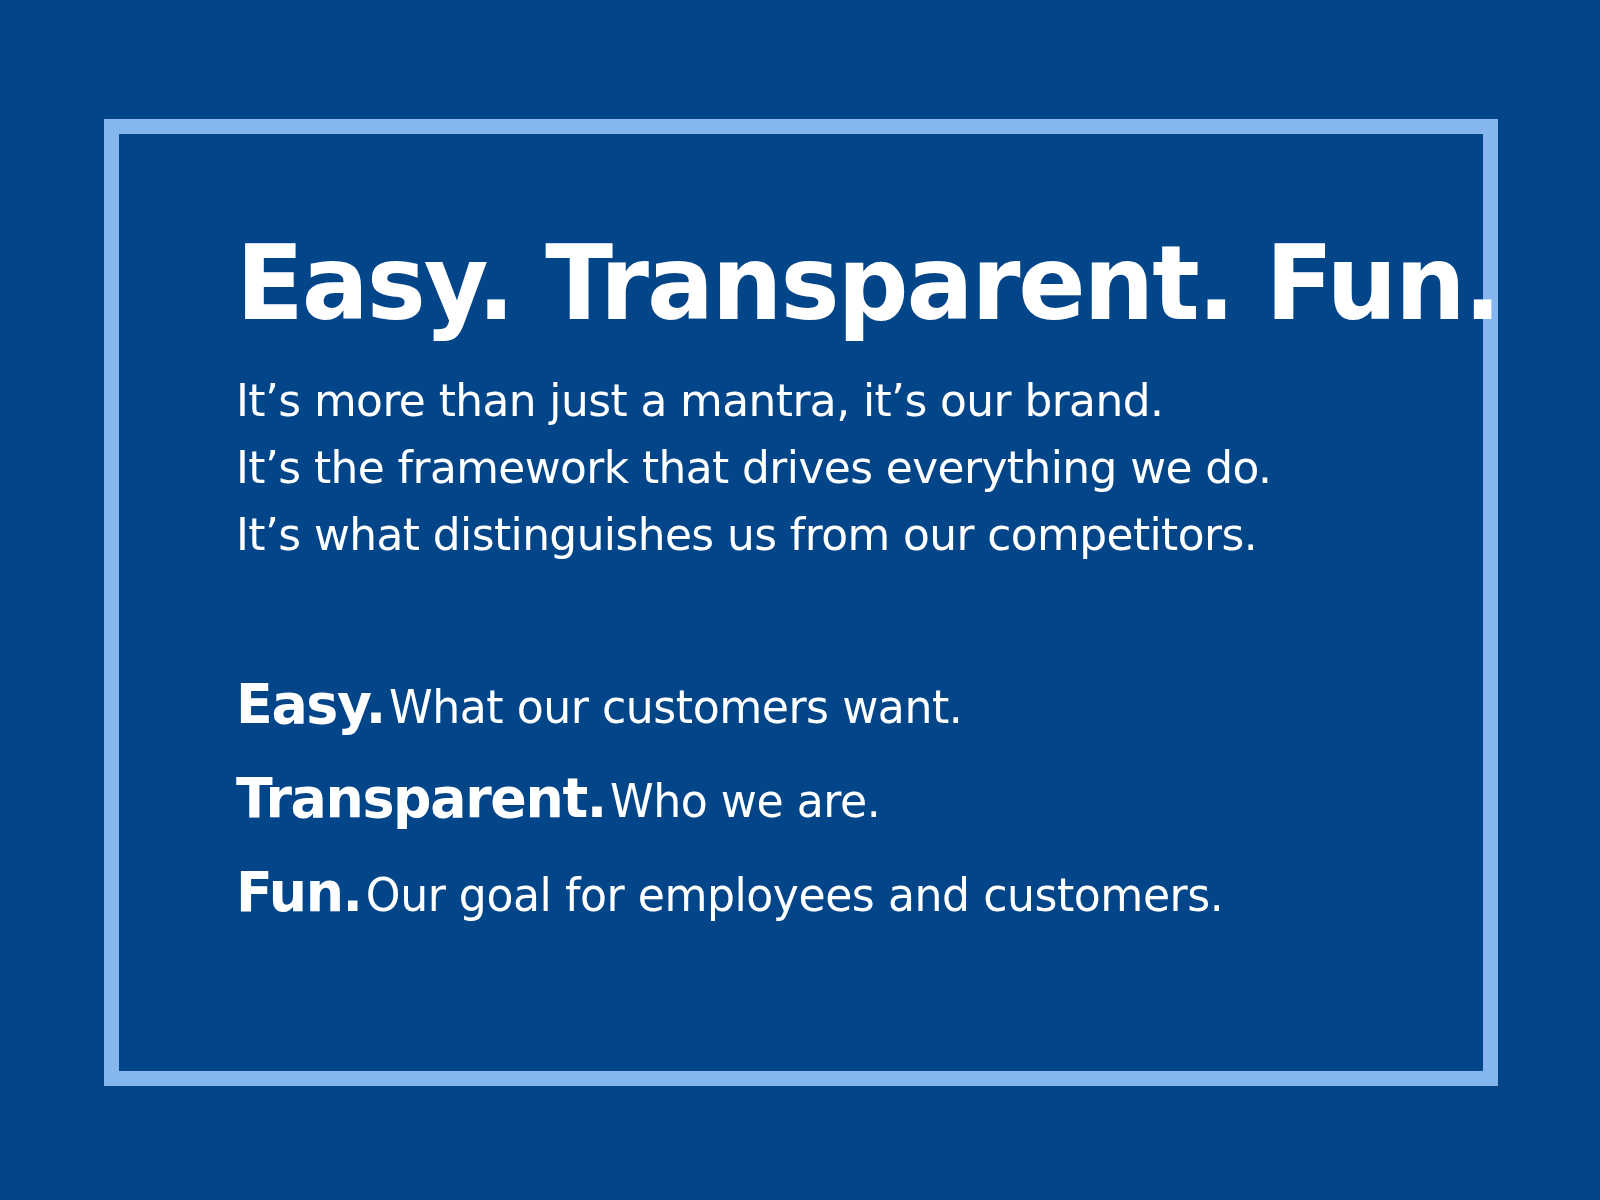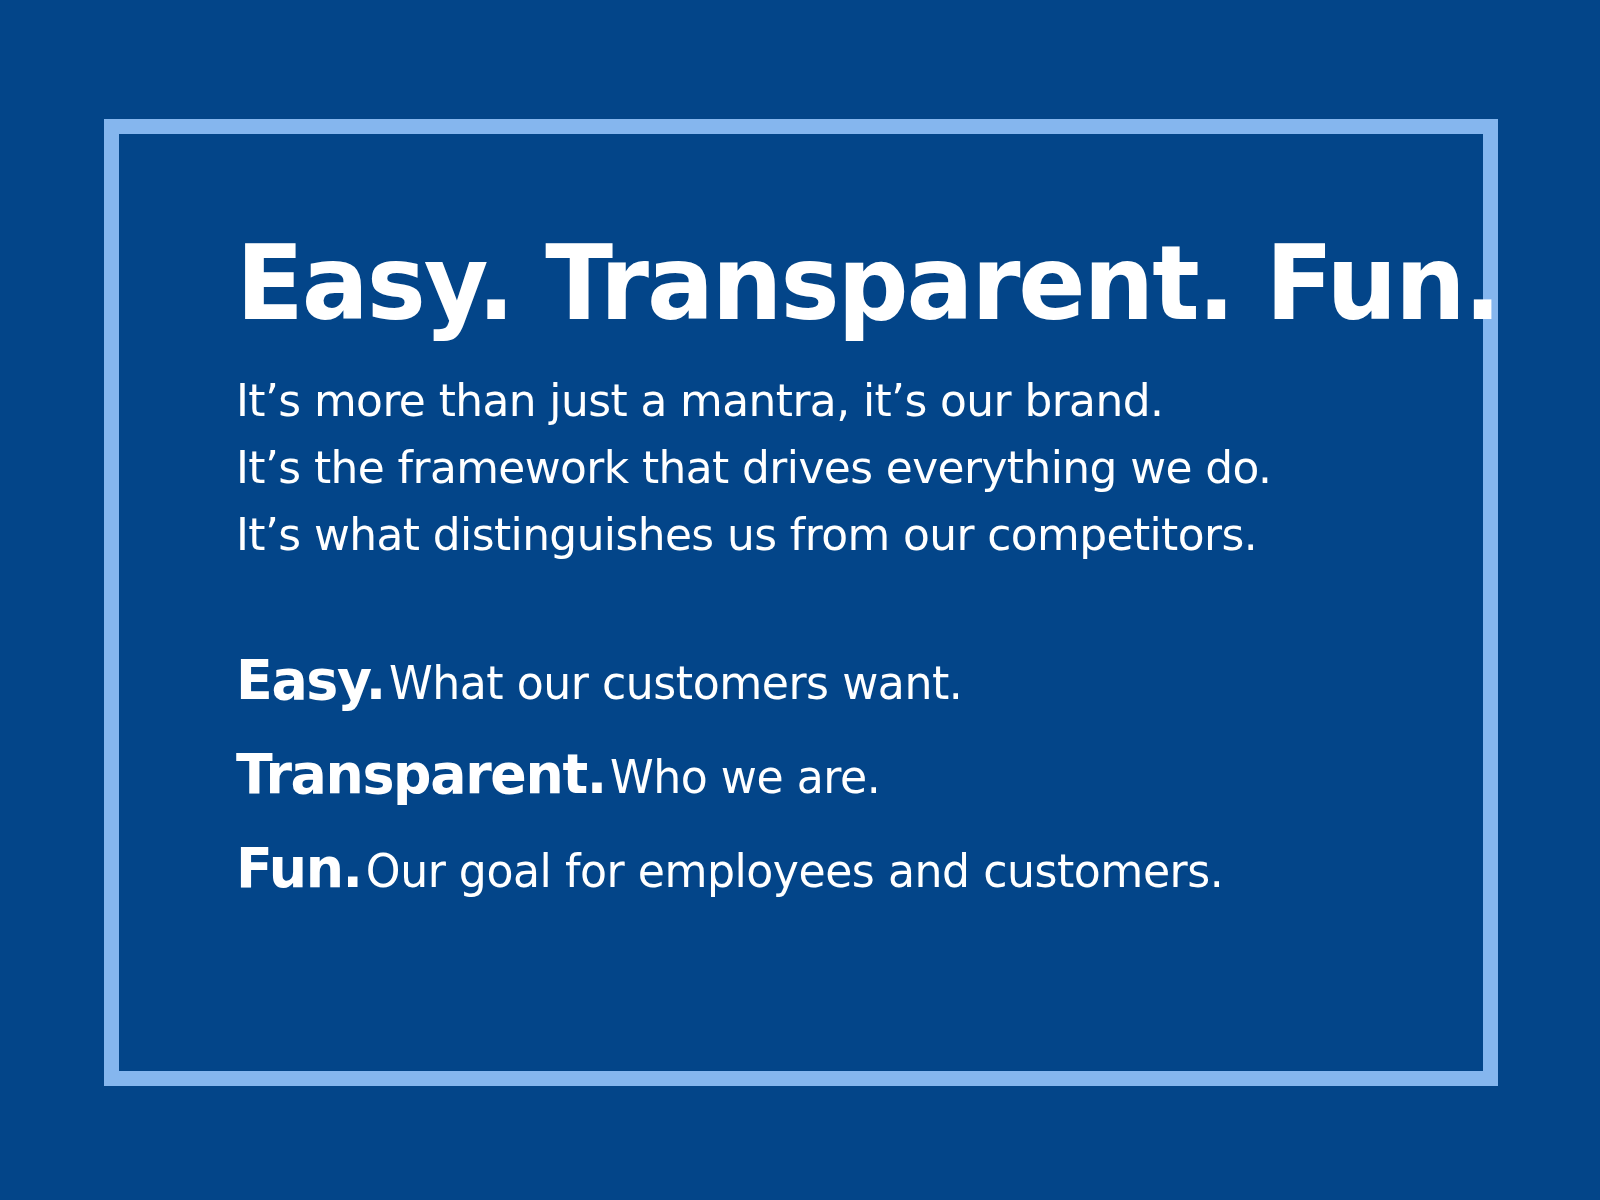--- a/index.html
+++ b/index.html
@@ -64,21 +64,21 @@
     font-size: 45px;
     font-weight: normal;
     line-height: 67px;
     letter-spacing: -0.6px;
     white-space: nowrap;
     transform: scaleX(0.975);
     transform-origin: left center;
   }
 
   .defs {
-    margin-top: 72px;
+    margin-top: 96px;
   }
 
   .def-line {
     color: #FFFFFF;
     font-family: "DejaVu Sans", sans-serif;
     line-height: 80px;
     white-space: nowrap;
     letter-spacing: -0.7px;
     transform: scaleX(0.96);
     transform-origin: left center;

